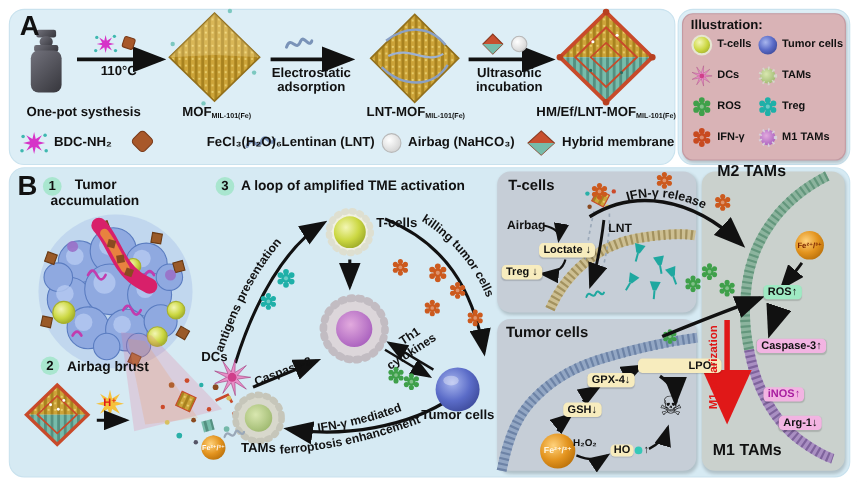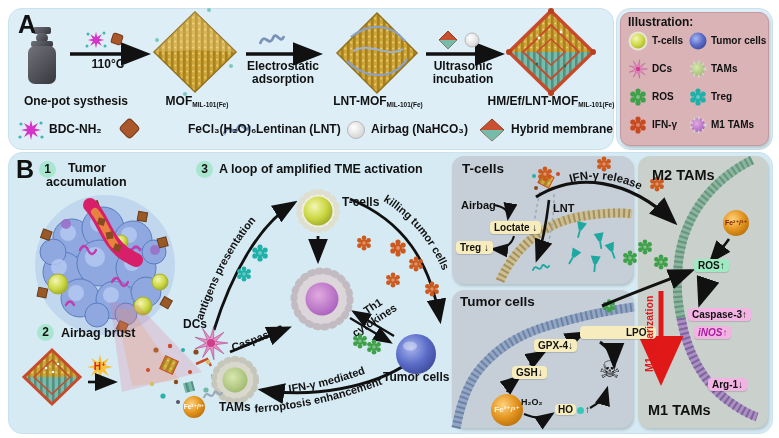--- a/index.html
+++ b/index.html
@@ -526,22 +526,22 @@
   <div class="felabel" style="left:490px;top:405px;width:34px;font-size:8px;color:#fff6e0;">Fe²⁺/³⁺</div>
   <div class="chip" style="left:512px;top:366px;">GSH↓</div>
   <div class="chip" style="left:534px;top:339px;">GPX-4↓</div>
   <div class="chip" style="left:580px;top:326px;padding-left:46px;">LPO↑</div>
   <div class="t f9" style="left:521px;top:397px;">H₂O₂</div>
   <div class="t" style="left:555px;top:403px;font-size:10px;">
     <span class="chip" style="position:static;padding:0 3px;">HO</span><span class="dot"></span><span>↑</span>
   </div>
   <div class="t" style="left:599px;top:357px;font-size:24px;">☠</div>
 
-  <div class="t f15" style="left:652px;top:167px;">M2 TAMs</div>
+  <div class="t f15" style="left:652px;top:148px;">M2 TAMs</div>
   <div class="felabel" style="left:722px;top:219px;width:28px;font-size:7px;color:#7a2400;">Fe²⁺/³⁺</div>
   <div class="chip mint" style="left:694px;top:259px;">ROS↑</div>
   <div class="chip pink" style="left:688px;top:308px;">Caspase-3↑</div>
-  <div class="chip pink" style="left:694px;top:326px;color:#a820a0;font-style:italic;">iNOS↑</div>
+  <div class="chip pink" style="left:694px;top:352px;color:#a820a0;">iNOS↑</div>
   <div class="chip pink" style="left:708px;top:378px;">Arg-1↓</div>
   <div class="t red" style="left:604px;top:328px;width:92px;text-align:center;font-size:10.5px;transform:rotate(-90deg);">M1 polarization</div>
   <div class="t f15" style="left:648px;top:402px;">M1 TAMs</div>
 
 </div>
 
 </body></html>

